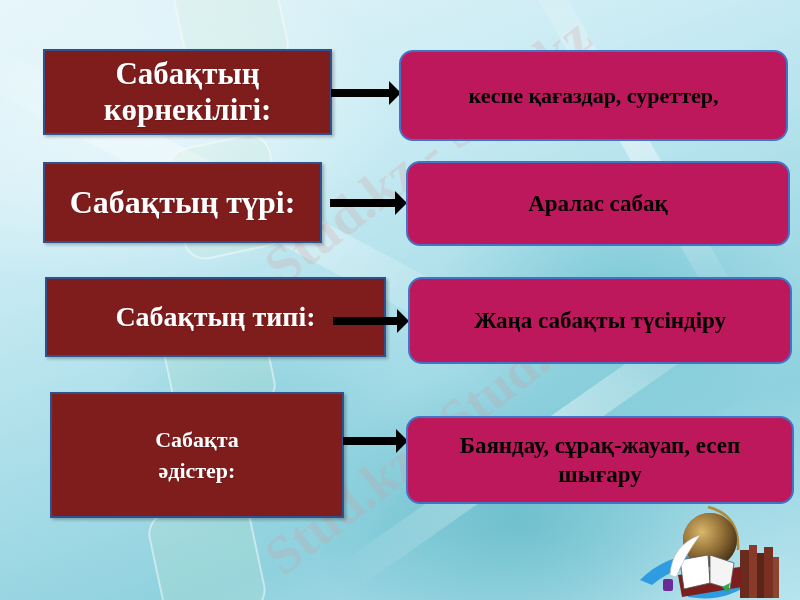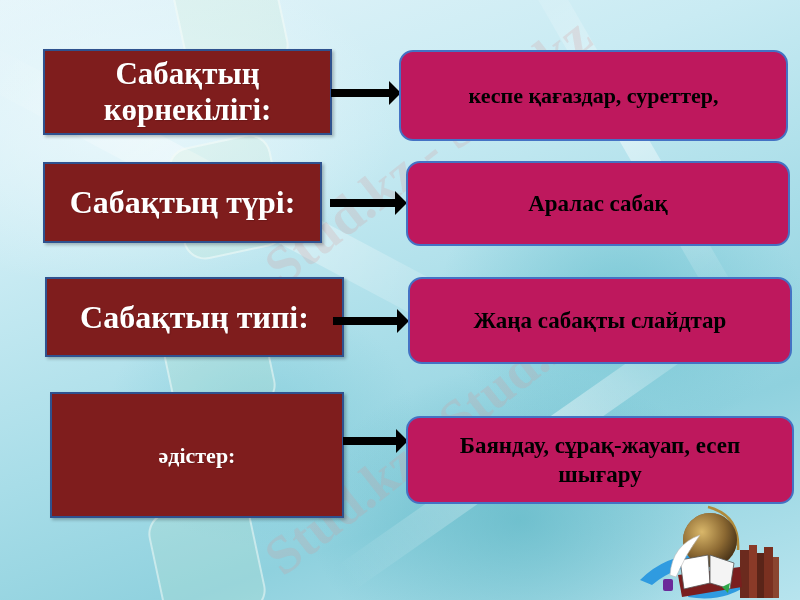--- a/index.html
+++ b/index.html
@@ -89,33 +89,34 @@
   <div>Сабақтың түрі:</div>
 </div>
 <div class="arrow" style="left:330px;top:195px;width:77px;">
   <div class="shaft" style="width:66px;"></div>
     <div class="head" style="left:65px;"></div>
 </div>
 <div class="yellow-box" style="left:406px;top:161px;width:384px;height:85px;font-size:23px;">
   <div>Аралас сабақ</div>
 </div>
 
-<div class="green-box" style="left:45px;top:277px;width:299px;height:80px;font-size:32px;">
+<div class="green-box" style="left:45px;top:277px;width:341px;height:80px;font-size:28px;">
   <div>Сабақтың типі:</div>
 </div>
 <div class="arrow" style="left:333px;top:313px;width:76px;">
   <div class="shaft" style="width:65px;"></div>
     <div class="head" style="left:64px;"></div>
 </div>
 <div class="yellow-box" style="left:408px;top:277px;width:384px;height:87px;font-size:23px;">
-  <div>Жаңа сабақты слайдтар</div>
+  <div>Жаңа сабақты түсіндіру</div>
 </div>
 
 <div class="green-box" style="left:50px;top:392px;width:294px;height:126px;font-size:22px;line-height:31px;">
   <div>
+    <div>Сабақта</div>
     <div>әдістер:</div>
   </div>
 </div>
 <div class="arrow" style="left:343px;top:433px;width:65px;">
   <div class="shaft" style="width:54px;"></div>
     <div class="head" style="left:53px;"></div>
 </div>
 <div class="yellow-box" style="left:406px;top:400px;width:388px;height:88px;font-size:23px;line-height:29px;margin-top:16px;">
   <div>
     <div>Баяндау, сұрақ-жауап, есеп</div>

